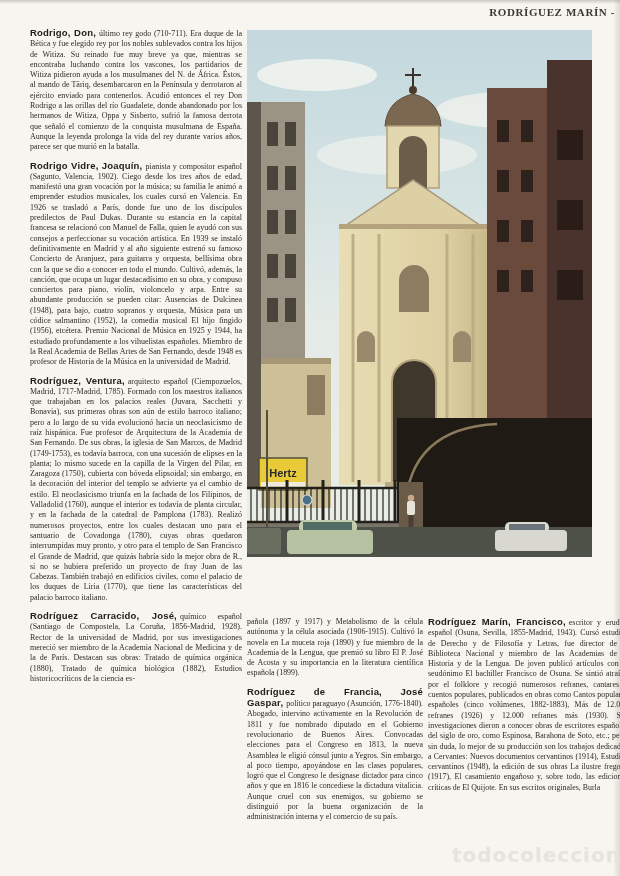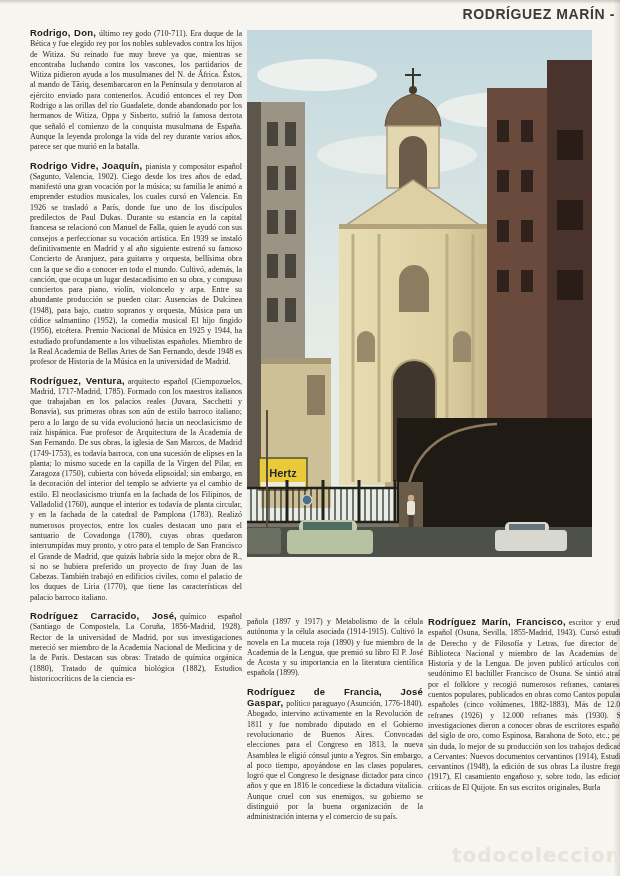--- a/index.html
+++ b/index.html
@@ -8,22 +8,22 @@
     position:relative; width:620px; height:876px; margin:0 auto;
     background:#f7f5ef; overflow:hidden;
     font-family:"Liberation Serif", serif; color:#2e2b26;
   }
   .top-edge{position:absolute;top:0;left:0;width:100%;height:4px;
     background:linear-gradient(to bottom,#ccc9c2,rgba(204,201,194,0));}
   .right-edge{position:absolute;top:0;right:0;width:7px;height:100%;
     background:linear-gradient(to right,rgba(120,115,105,0),rgba(120,115,105,.20));}
   .running-head{
     position:absolute; top:6px; right:5px;
-    font-family:Liberation Sans, sans-serif; font-weight:700;
-    font-size:14px; letter-spacing:.6px; color:#3c3a36;
+    font-family:Liberation Serif, serif; font-weight:700;
+    font-size:11px; letter-spacing:.6px; color:#3c3a36;
   }
   .col{position:absolute; text-align:justify; font-size:8px; line-height:10.3px;}
   .col p{margin:0 0 8px 0;}
   .col p.cont{margin-bottom:8px;}
   .term{
     font-family:"Liberation Sans", sans-serif; font-weight:700;
     font-size:9.5px; letter-spacing:.2px; margin-right:3px; color:#22201c;
   }
   .left-col{left:30px; top:28px; width:212px;}
   .mid-col{left:247px; top:617px; width:176px; font-size:7.9px;}
@@ -199,21 +199,21 @@
       <g>
         <rect x="258" y="492" width="44" height="11" rx="5" fill="#dcdbd3"></rect>
         <rect x="262" y="494" width="36" height="8" fill="#55606a" opacity="0.85"></rect>
         <rect x="248" y="500" width="72" height="21" rx="4" fill="#d9d8d0"></rect>
       </g>
     </svg>
   </div>
 
 
   <div class="col mid-col">
-    <p class="cont">pañola (1897 y 1917) y Metabolismo de la célula autónoma y la célula asociada (1914-1915). Cultivó la novela en La muceta roja (1890) y fue miembro de la Academia de la Lengua, que premió su libro El P. José de Acosta y su importancia en la literatura científica española (1899).</p>
+    <p class="cont">pañola (1897 y 1917) y Metabolismo de la célula autónoma y la célula asociada (1906-1915). Cultivó la novela en La muceta roja (1890) y fue miembro de la Academia de la Lengua, que premió su libro El P. José de Acosta y su importancia en la literatura científica española (1899).</p>
     <p><span class="term">Rodríguez de Francia, José Gaspar,</span><span>político paraguayo (Asunción, 1776-1840). Abogado, intervino activamente en la Revolución de 1811 y fue nombrado diputado en el Gobierno revolucionario de Buenos Aires. Convocadas elecciones para el Congreso en 1813, la nueva Asamblea le eligió cónsul junto a Yegros. Sin embargo, al poco tiempo, apoyándose en las clases populares, logró que el Congreso le designase dictador para cinco años y que en 1816 le concediese la dictadura vitalicia. Aunque cruel con sus enemigos, su gobierno se distinguió por la buena organización de la administración interna y el comercio de su país.</span></p>
   </div>
 
   <div class="col right-col">
     <p><span class="term">Rodríguez Marín, Francisco,</span><span>escritor y erudito español (Osuna, Sevilla, 1855-Madrid, 1943). Cursó estudios de Derecho y de Filosofía y Letras, fue director de la Biblioteca Nacional y miembro de las Academias de la Historia y de la Lengua. De joven publicó artículos con el seudónimo El bachiller Francisco de Osuna. Se sintió atraído por el folklore y recogió numerosos refranes, cantares y cuentos populares, publicados en obras como Cantos populares españoles (cinco volúmenes, 1882-1883), Más de 12.000 refranes (1926) y 12.000 refranes más (1930). Sus investigaciones dieron a conocer obras de escritores españoles del siglo de oro, como Espinosa, Barahona de Soto, etc.; pero, sin duda, lo mejor de su producción son los trabajos dedicados a Cervantes: Nuevos documentos cervantinos (1914), Estudios cervantinos (1948), la edición de sus obras La ilustre fregona (1917), El casamiento engañoso y, sobre todo, las ediciones críticas de El Quijote. En sus escritos originales, Burla</span></p>
   </div>
 
   <div class="watermark">todocoleccion</div>
 </div>
 

